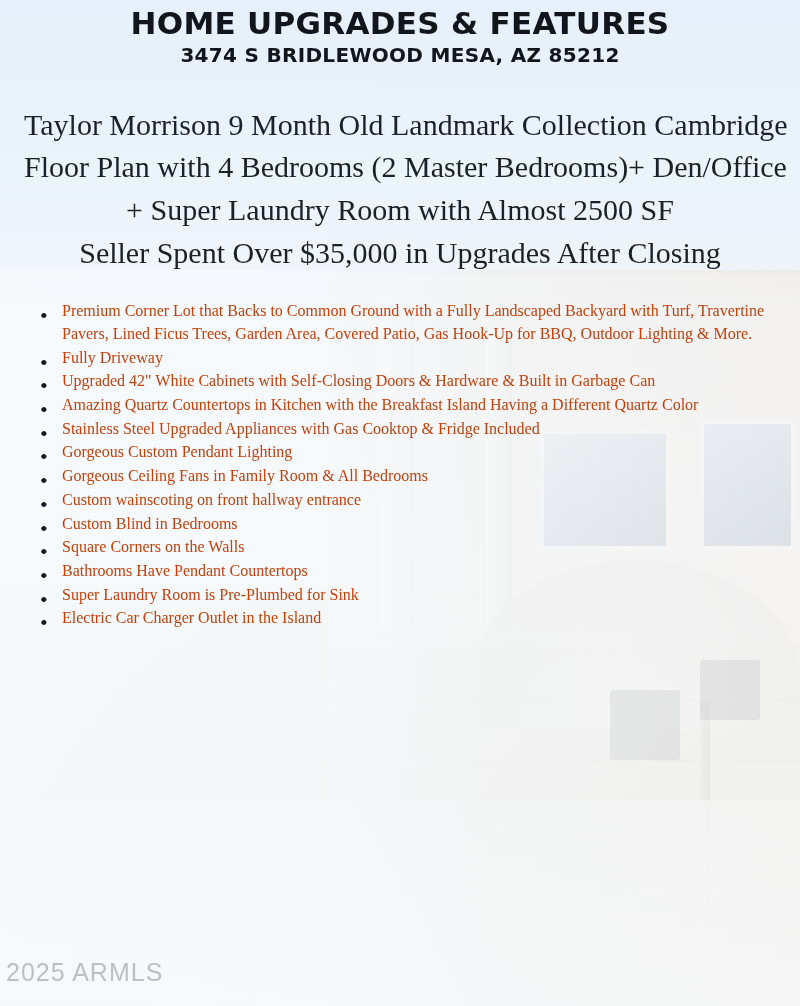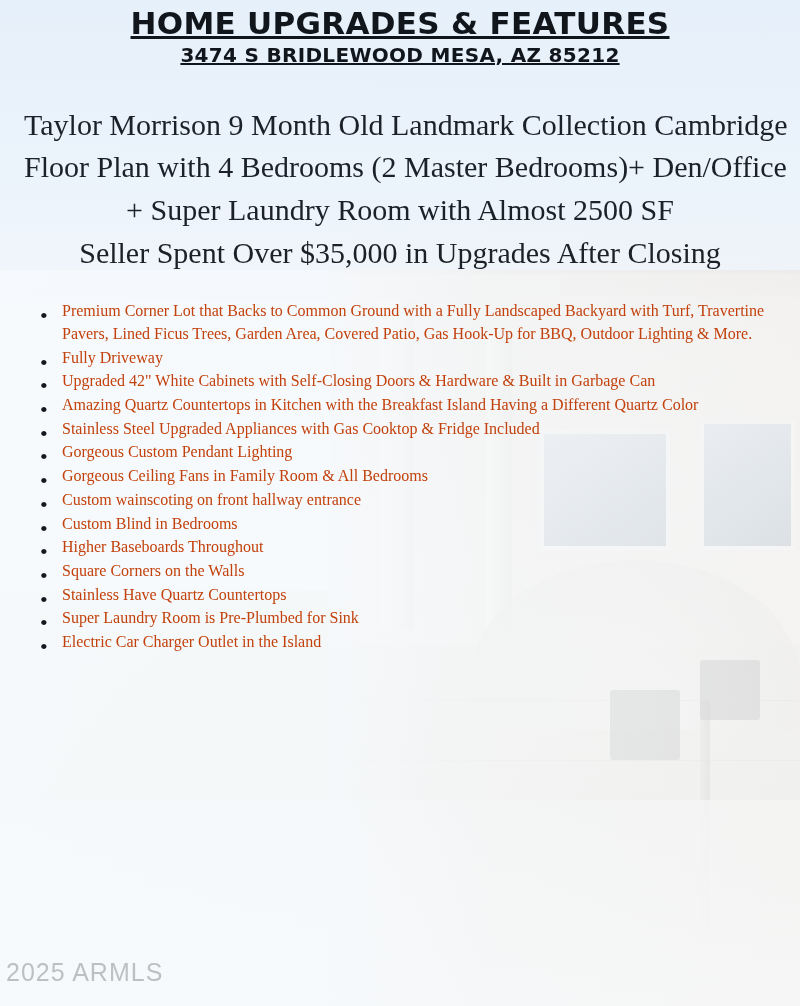--- a/index.html
+++ b/index.html
@@ -131,21 +131,20 @@
     padding-top: 4px;
   }
   .title-line {
     font-family: "DejaVu Sans", sans-serif;
     font-weight: bold;
     font-size: 31px;
     letter-spacing: 0.3px;
     color: #11161d;
     line-height: 1.25;
     white-space: nowrap;
-    text-decoration: underline;
   }
   .title-line.second {
     font-size: 20px;
   }
 
   .intro {
     text-align: center;
     margin-top: 36px;
     color: #1b2128;
     font-size: 30px;
@@ -238,22 +237,21 @@
   <ul class="features">
     <li>Premium Corner Lot that Backs to Common Ground with a Fully Landscaped Backyard with Turf, Travertine Pavers, Lined Ficus Trees, Garden Area, Covered Patio, Gas Hook-Up for BBQ, Outdoor Lighting &amp; More.</li>
     <li>Fully Driveway</li>
     <li>Upgraded 42" White Cabinets with Self-Closing Doors &amp; Hardware &amp; Built in Garbage Can</li>
     <li>Amazing Quartz Countertops in Kitchen with the Breakfast Island Having a Different Quartz Color</li>
     <li>Stainless Steel Upgraded Appliances with Gas Cooktop &amp; Fridge Included</li>
     <li>Gorgeous Custom Pendant Lighting</li>
     <li>Gorgeous Ceiling Fans in Family Room &amp; All Bedrooms</li>
     <li>Custom wainscoting on front hallway entrance</li>
     <li>Custom Blind in Bedrooms</li>
-    <li>Higher Baseboards Throughout</li>
     <li>Square Corners on the Walls</li>
-    <li>Stainless Have Quartz Countertops</li>
+    <li>Bathrooms Have Pendant Countertops</li>
     <li>Super Laundry Room is Pre-Plumbed for Sink</li>
     <li>Electric Car Charger Outlet in the Island</li>
   </ul>
 
 </div>
 
 <div id="watermark">2025 ARMLS</div>
 
 </body></html>

